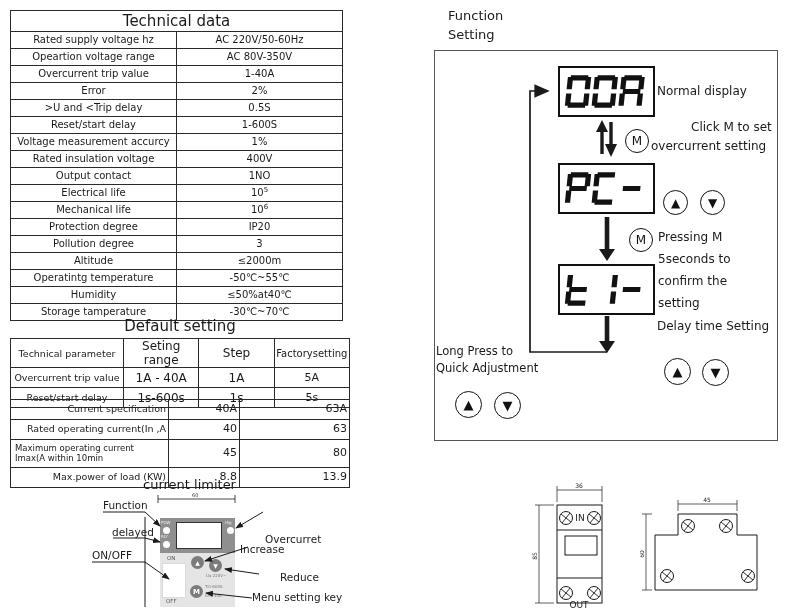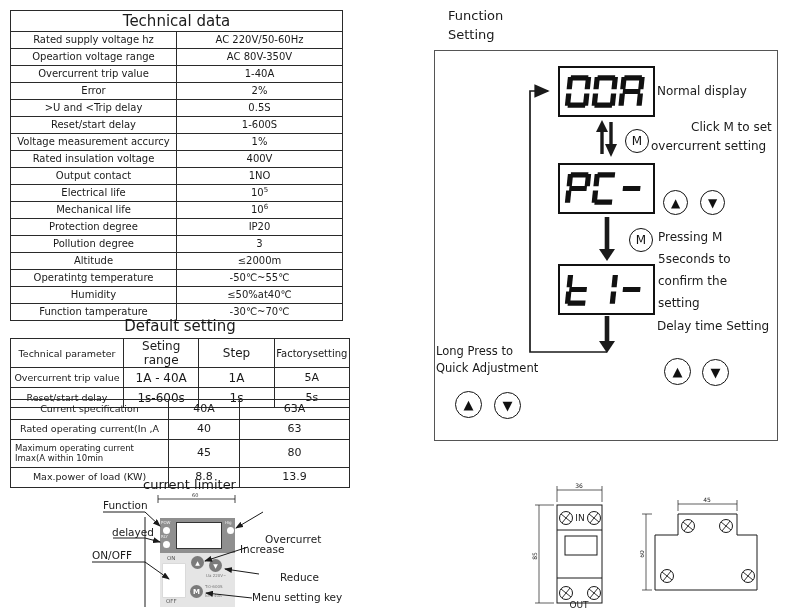--- a/index.html
+++ b/index.html
@@ -21,21 +21,21 @@
   .def-table-a { left:10px; top:338px; width:340px; }
   .def-table-a th, .def-table-a td { border:1px solid #2a2a2a; text-align:center; font-weight:normal; }
   .def-table-a th { font-size:10px; height:21px; }
   .def-table-a th:nth-child(2) { font-size:12px; }
   .def-table-a th:nth-child(3) { font-size:12px; }
   .def-table-a td { font-size:11px; height:20px; }
   .def-table-a tr td:first-child, .def-table-a tr th:first-child { width:113px; font-size:9.5px; }
   .def-table-a td:nth-child(2){ width:97px; font-size:12px;}
   .def-table-a td:nth-child(3){ width:42px; font-size:12px;}
   .def-table-b { left:10px; top:399px; width:340px; }
-  .def-table-b td { border:1px solid #2a2a2a; text-align:center; font-size:11px; height:20px; line-height:1.1; padding:0 2px; }
+  .def-table-b td { border:1px solid #2a2a2a; text-align:right; font-size:11px; height:20px; line-height:1.1; padding:0 2px; }
   .def-table-b td:first-child { width:158px; font-size:9.5px; }
   .def-table-b td:nth-child(2){ width:71px; }
   .def-table-b tr.tall td { height:28px; }
   .def-table-b tr.tall td:first-child { font-size:8.5px; text-align:left; padding-left:4px;margin-left:47px; }
   
   .fs-title { left:448px; font-size:13px; }
   .fs-box { left:434px; top:50px; width:344px; height:391px; border:1px solid #555; }
   .display { border:2px solid #111; background:#fff; padding:3px 4px; }
   .t { position:absolute; font-size:12px; white-space:nowrap; }
   .cbtn {
@@ -128,21 +128,21 @@
         </tr>
     <tr>
           <td>Operatintg temperature</td>
           <td>-50℃~55℃</td>
         </tr>
     <tr>
           <td>Humidity</td>
           <td>≤50%at40℃</td>
         </tr>
     <tr>
-          <td>Function tamperature</td>
+          <td>Storage tamperature</td>
           <td>-30℃~70℃</td>
         </tr>
   </tbody>
     </table>
 
   <div class="def-title abs">Default setting</div>
   <table class="def-table-a abs">
     <tbody>
         <tr>
       <th>Technical parameter</th>

